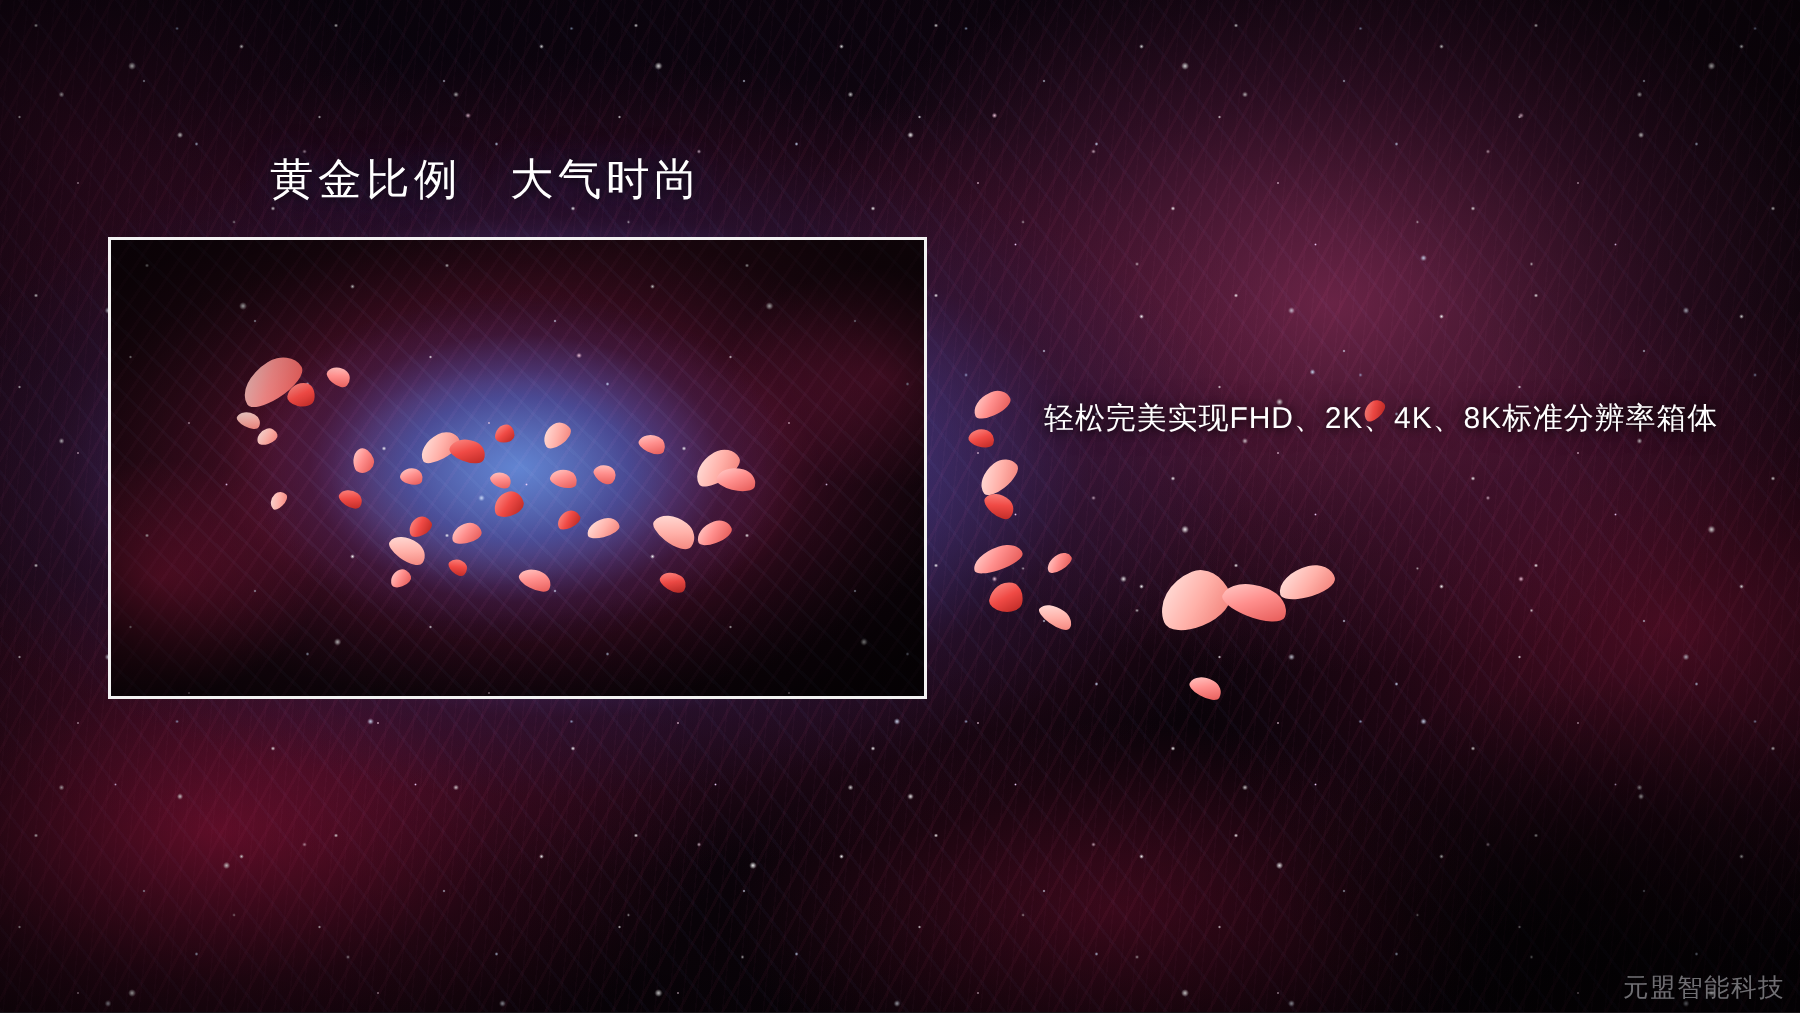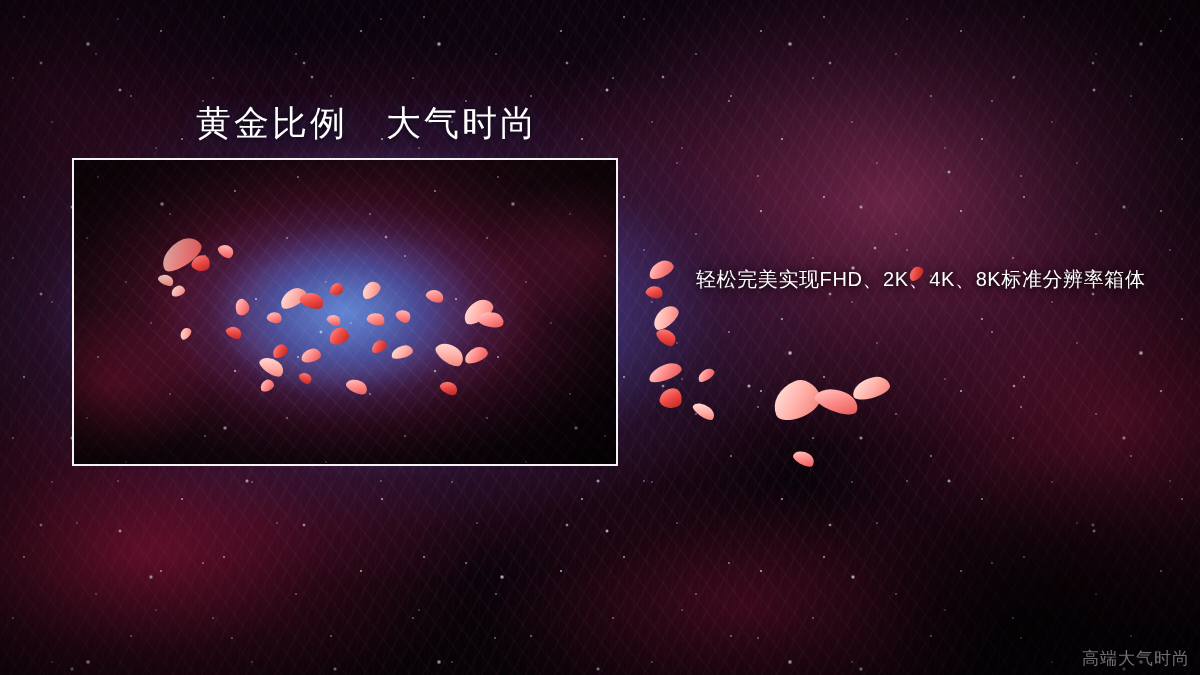--- a/index.html
+++ b/index.html
@@ -87,22 +87,22 @@
       radial-gradient(ellipse 26% 32% at 95% 30%, rgba(170,34,84,.46) 0%, rgba(0,0,0,0) 76%),
       linear-gradient(155deg,#1a0610 0%,#2a0a16 30%,#16060f 66%,#0c0309 100%);}
   .frame-wisp{position:absolute;inset:0;mix-blend-mode:screen;opacity:.5;
     background:
       repeating-linear-gradient(124deg, rgba(190,70,130,.10) 0px, rgba(190,70,130,.10) 2px, rgba(0,0,0,0) 2px, rgba(0,0,0,0) 11px),
       repeating-linear-gradient(44deg, rgba(120,170,255,.085) 0px, rgba(120,170,255,.085) 2px, rgba(0,0,0,0) 2px, rgba(0,0,0,0) 15px);}
   .frame-vig{position:absolute;inset:0;
     background:radial-gradient(ellipse 62% 64% at 50% 50%, rgba(0,0,0,0) 48%, rgba(0,0,0,.62) 100%);}
 
   
-  #slide-title{position:absolute;left:196px;top:100px;
-    color:#fff;font-size:35px;letter-spacing:3px;font-weight:400;white-space:nowrap;
+  #slide-title{position:absolute;left:180px;top:100px;
+    color:#fff;font-size:29px;letter-spacing:3px;font-weight:400;white-space:nowrap;
     text-shadow:0 1px 7px rgba(0,0,0,.85),0 0 22px rgba(40,60,140,.55);}
 
   #body-copy{position:absolute;left:660px;top:258px;width:510px;margin-left:36px;}
   .copy-line{color:#fff;font-size:20px;line-height:42px;letter-spacing:.6px;
     white-space:nowrap;text-shadow:0 1px 6px rgba(0,0,0,.9),0 0 16px rgba(0,0,0,.6);}
 
   #watermark{position:absolute;right:10px;bottom:5px;
     color:rgba(200,200,205,.55);font-size:17px;letter-spacing:1px;white-space:nowrap;}
 </style>
 </head>
@@ -172,15 +172,15 @@
 
     <div class="frame-vig"></div>
   </div>
 
   <div id="slide-title">黄金比例　大气时尚</div>
 
   <div id="body-copy">
     <div class="copy-line">轻松完美实现FHD、2K、4K、8K标准分辨率箱体</div>
   </div>
 
-  <div id="watermark">高端大气时尚</div>
+  <div id="watermark">元盟智能科技</div>
 
 </div>
 
 </body></html>

